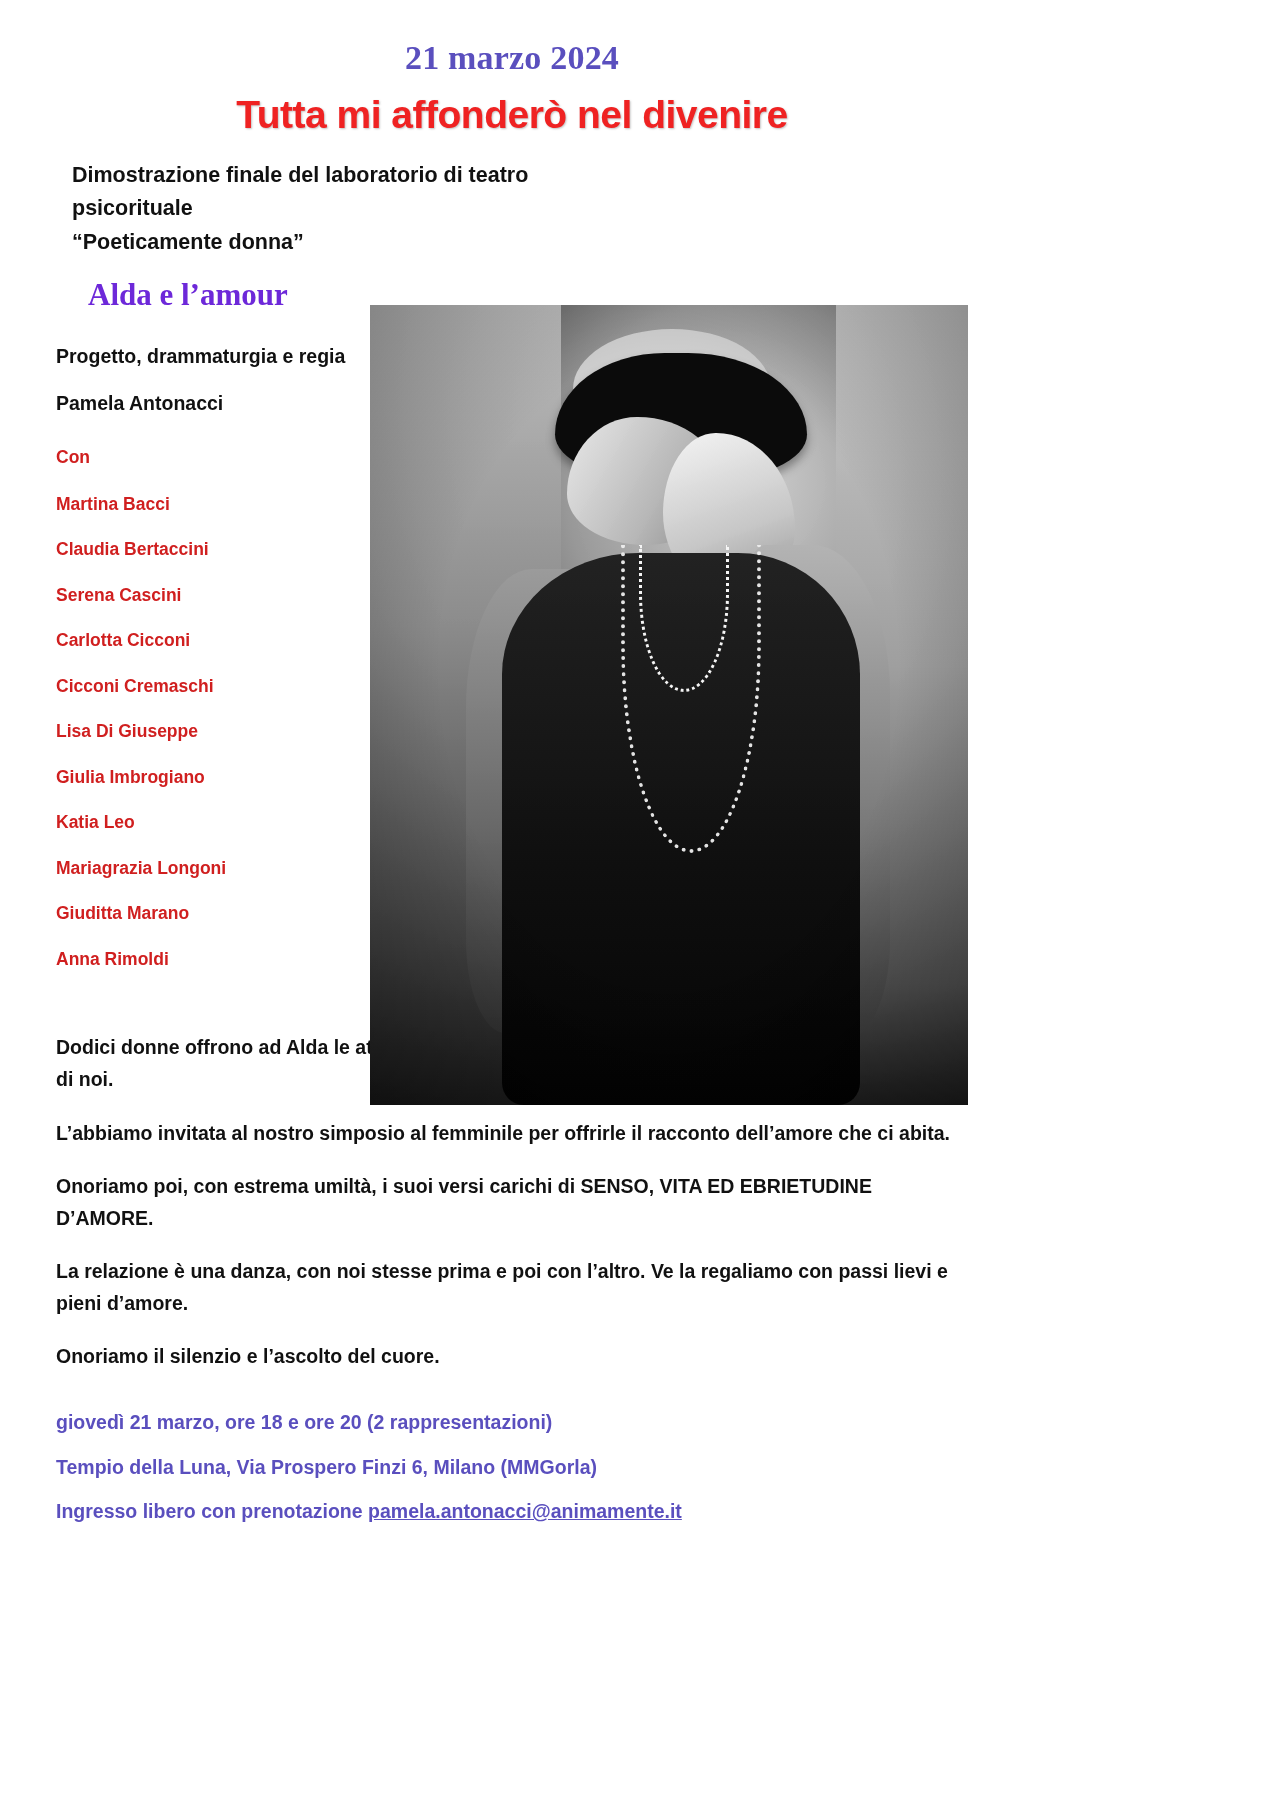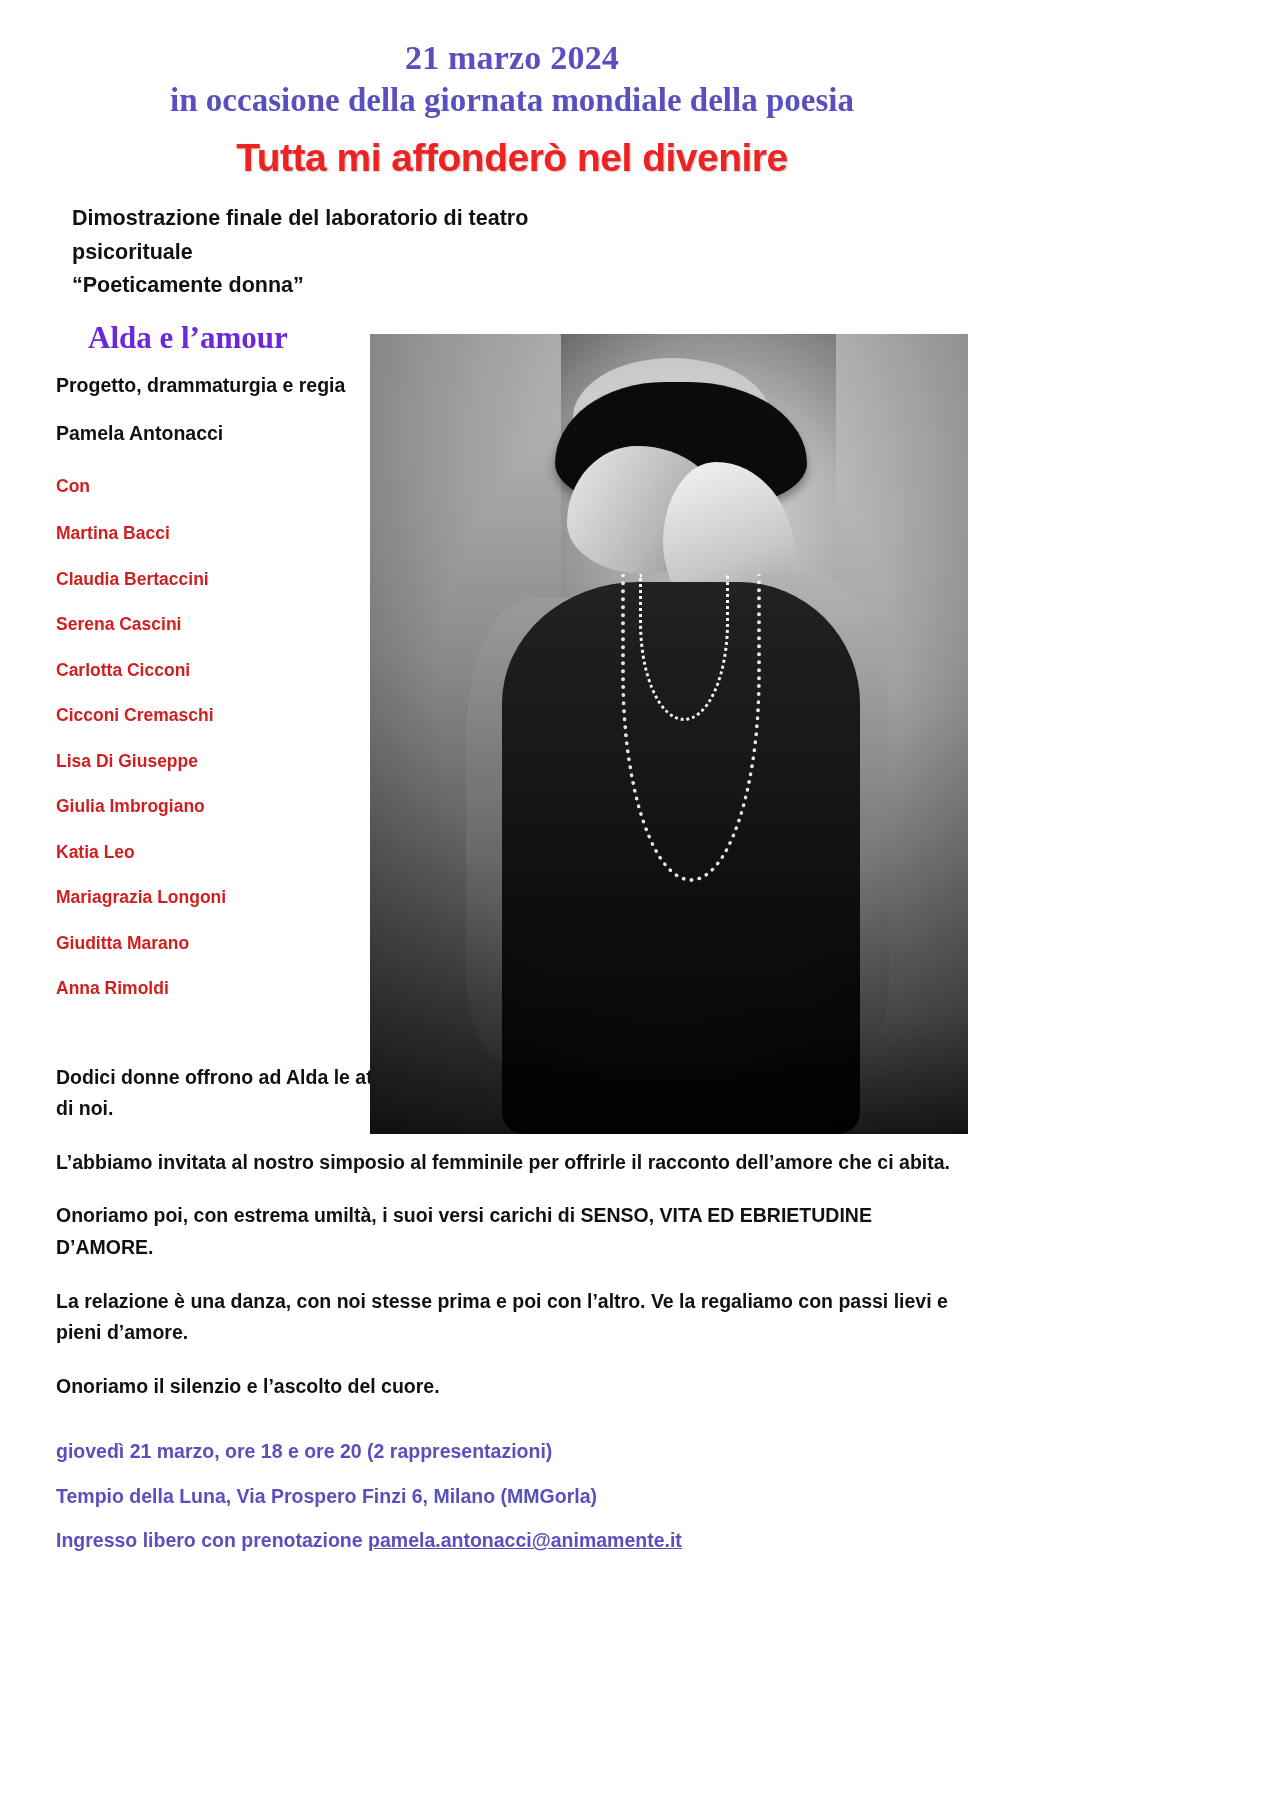--- a/index.html
+++ b/index.html
@@ -70,21 +70,21 @@
     font-size: 31px;
     font-weight: bold;
     color: #6d28d9;
     margin-top: 18px;
     margin-left: 16px;
   }
 
   
   .mid-section {
     position: relative;
-    margin-top: 20px;
+    margin-top: 34px;
   }
   .credits {
     width: 470px;
   }
   .credit-role {
     font-size: 19.5px;
     font-weight: bold;
     color: #111111;
     line-height: 1.0;
     margin-bottom: 28px;
@@ -221,21 +221,20 @@
     text-decoration: underline;
   }
 </style>
 </head>
 <body>
 
 <div class="page">
 
   <div class="header">
     <div class="date-line">21 marzo 2024</div>
-    <div class="occasion-line">in occasione della giornata mondiale della poesia</div>
     <div class="main-title">Tutta mi affonderò nel divenire</div>
   </div>
 
   <div class="subtitle-block">
     <div class="subtitle">Dimostrazione finale del laboratorio di teatro psicorituale</div>
     <div class="subtitle">“Poeticamente donna”</div>
     <div class="show-title">Alda e l’amour</div>
   </div>
 
   <div class="mid-section">

